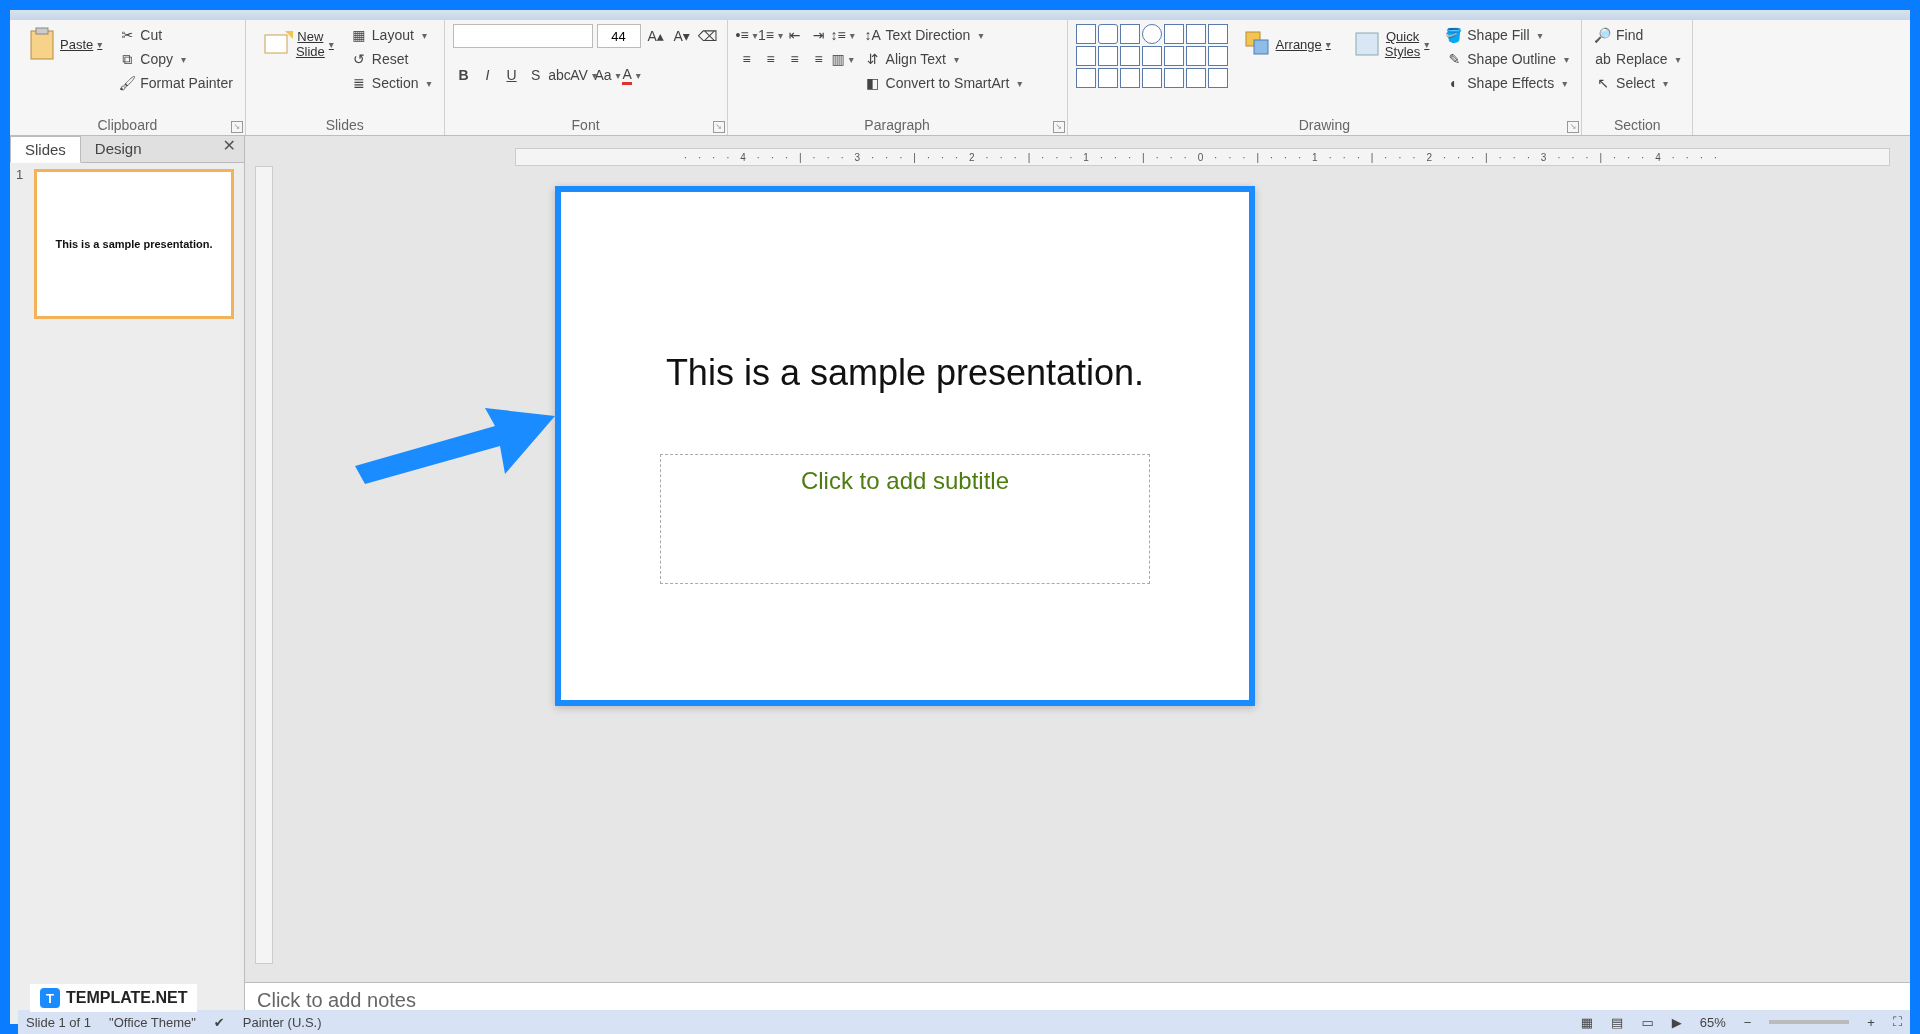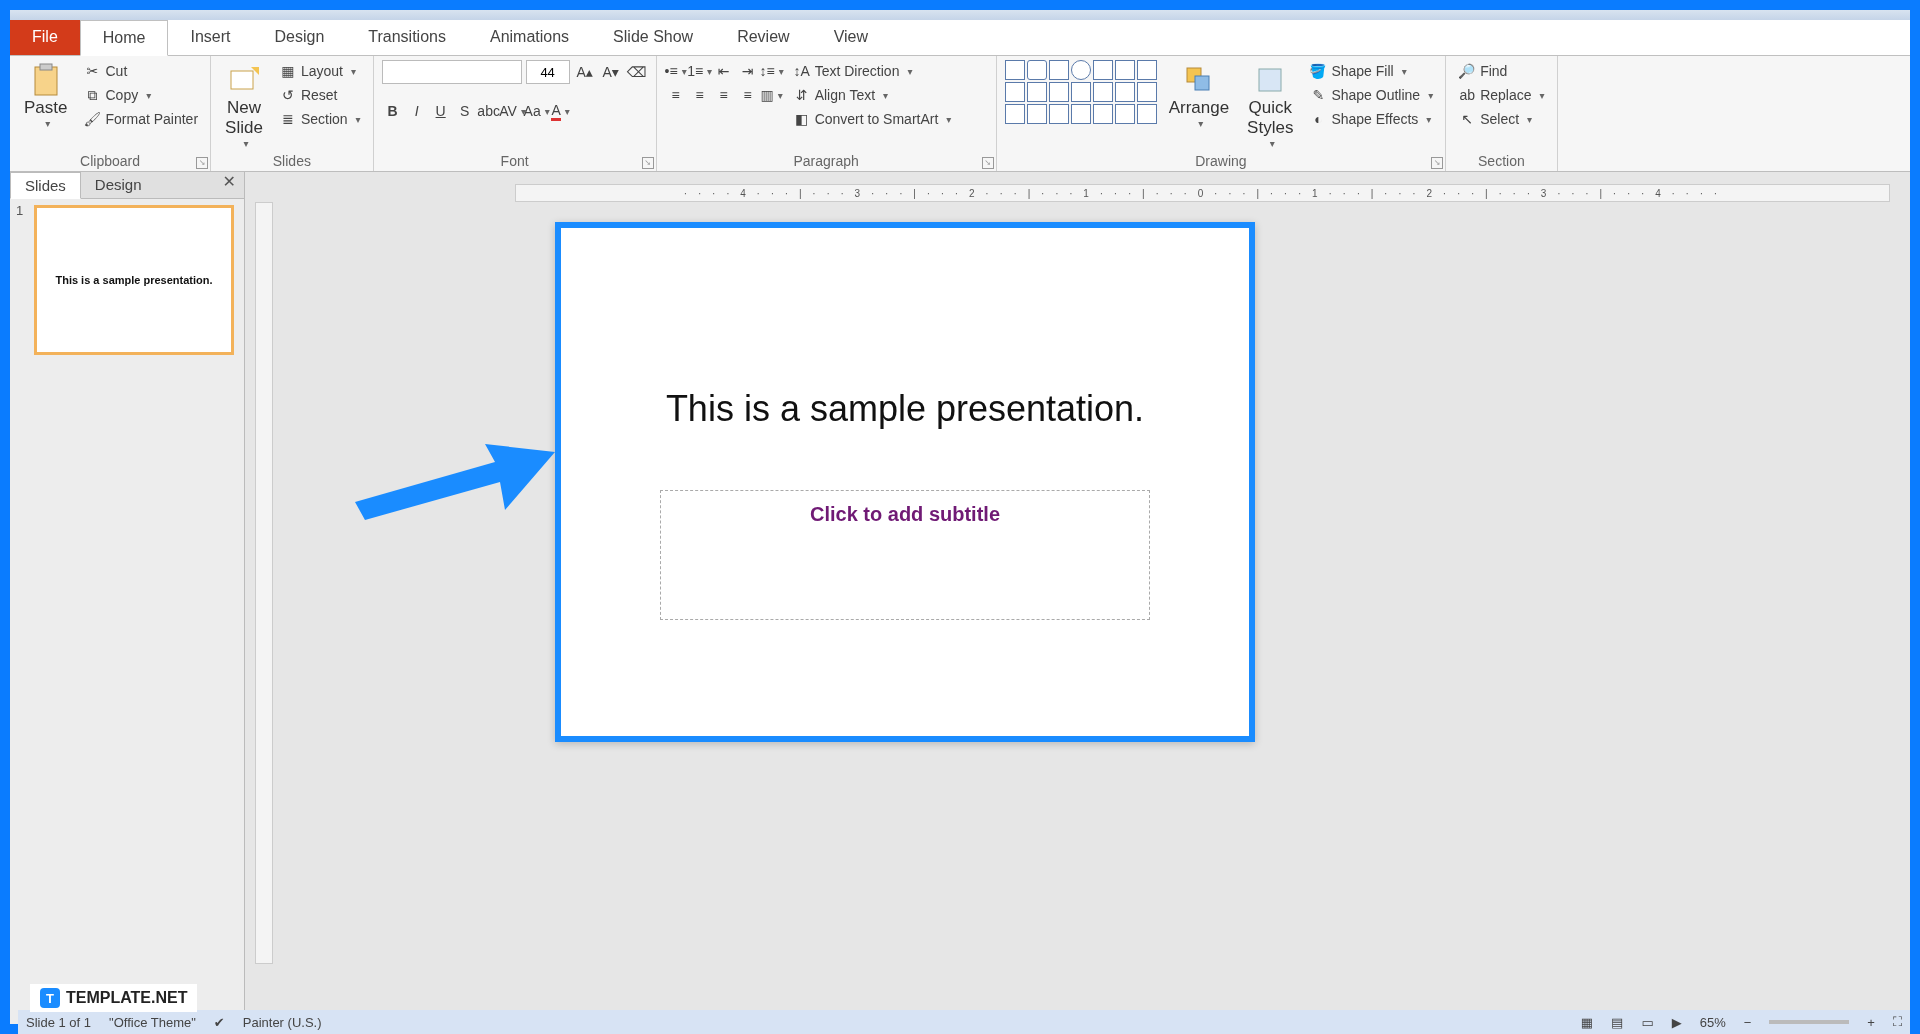--- a/index.html
+++ b/index.html
@@ -7,21 +7,21 @@
 .frame { position:absolute; top:10px; left:10px; right:10px; bottom:10px; background:#e6e6e6; display:flex; flex-direction:column; }
 .titlebar { height:10px; background:linear-gradient(#d8e3f0,#c5d4e8); }
 .tabs { display:flex; background:#fff; border-bottom:1px solid #c0c0c0; }
 .tab { padding:8px 22px; font-size:16px; color:#444; cursor:pointer; }
 .tab.file { background:#d33b1a; color:#fff; }
 .tab.active { background:#fff; border:1px solid #c0c0c0; border-bottom:1px solid #fff; margin-bottom:-1px; }
 .ribbon { background:#f6f6f6; display:flex; border-bottom:1px solid #bdbdbd; height:116px; }
 .group { border-right:1px solid #d0d0d0; padding:4px 8px 2px 8px; display:flex; flex-direction:column; justify-content:space-between; position:relative; }
 .group-label { text-align:center; font-size:14px; color:#666; padding-top:2px; }
 .group-body { display:flex; gap:6px; flex:1; align-items:flex-start; }
-.vbtn { display:flex; flex-direction:column; align-items:center; justify-content:center; padding:2px 6px; cursor:pointer; font-size:17px; color:#333; }
+.vbtn { display:flex; flex-direction:row; align-items:center; justify-content:center; padding:2px 6px; cursor:pointer; font-size:13px; color:#333;text-decoration:underline; }
 .vbtn .ico { width:36px; height:36px; display:flex; align-items:center; justify-content:center; }
 .small-item { display:flex; align-items:center; gap:4px; font-size:14px; color:#444; padding:2px 4px; cursor:pointer; white-space:nowrap; }
 .small-stack { display:flex; flex-direction:column; gap:2px; }
 .icon16 { width:18px; height:18px; display:inline-flex; align-items:center; justify-content:center; }
 .dd::after { content:"▾"; font-size:10px; color:#666; margin-left:4px; }
 .fontbox { display:flex; gap:4px; align-items:center; margin-bottom:4px; }
 .fontname { width:140px; height:24px; border:1px solid #bbb; background:#fff; font-size:13px; padding:0 4px; }
 .fontsize { width:44px; height:24px; border:1px solid #bbb; background:#fff; font-size:13px; text-align:center; }
 .btnrow { display:flex; gap:2px; }
 .sq { width:22px; height:22px; border:0; background:transparent; font-size:14px; color:#444; cursor:pointer; display:flex; align-items:center; justify-content:center; }
@@ -35,44 +35,33 @@
 .pane-tab.active { background:#fff; border:1px solid #bbb; border-bottom:1px solid #fff; margin-bottom:-1px; }
 .pane-close { margin-left:auto; padding:0 8px; cursor:pointer; color:#555; }
 .thumb-wrap { padding:6px; position:relative; }
 .thumb-num { position:absolute; left:6px; top:4px; font-size:13px; color:#555; }
 .thumb { margin-left:18px; width:200px; height:150px; background:#fff; border:3px solid #f3b25a; display:flex; align-items:center; justify-content:center; font-size:11px; color:#111; font-weight:bold; }
 .canvas-area { flex:1; position:relative; background:#e6e6e6; }
 .ruler-h { position:absolute; top:12px; left:270px; right:20px; height:18px; background:#f4f4f4; border:1px solid #ccc; font-size:10px; color:#555; display:flex; align-items:center; justify-content:center; letter-spacing:4px; overflow:hidden; }
 .ruler-v { position:absolute; top:30px; left:10px; width:18px; bottom:60px; background:#f4f4f4; border:1px solid #ccc; }
 .slide { position:absolute; top:50px; left:310px; width:700px; height:520px; background:#fff; border:6px solid #1a8cff; box-shadow:0 2px 8px rgba(0,0,0,.2); padding:40px; }
 .slide-title { font-size:36px; color:#111; text-align:center; margin-top:120px; margin-bottom:60px; }
-.slide-sub { width:490px; height:130px; margin:0 auto; border:1px dashed #aaa; display:flex; align-items:flex-start; justify-content:center; padding-top:12px; font-size:20px; color:#701a75;font-weight:bold; }
+.slide-sub { width:490px; height:130px; margin:0 auto; border:1px dashed #aaa; display:flex; align-items:flex-start; justify-content:center; padding-top:12px; font-size:24px; color:#4d7c0f; }
 .notes { position:absolute; left:0; right:0; bottom:0; height:42px; background:#fff; border-top:1px solid #bbb; padding:6px 12px; font-size:20px; color:#666; }
 .arrow { position:absolute; top:260px; left:110px; }
 .status { position:absolute; left:18px; right:10px; bottom:0; height:24px; background:#d7e3f4; display:flex; align-items:center; font-size:13px; color:#444; padding:0 8px; gap:18px; }
 .tpl-badge { position:absolute; left:30px; bottom:22px; background:#fff; padding:4px 10px; font-size:16px; font-weight:bold; color:#222; display:flex; align-items:center; gap:6px; }
 .tpl-badge .t { width:20px; height:20px; background:#1a8cff; color:#fff; border-radius:4px; display:flex; align-items:center; justify-content:center; font-size:13px; }
 </style>
 </head>
 <body>
 
 <div class="frame">
   <div class="titlebar"></div>
 
-  <div class="tabs">
-    <div class="tab file">File</div>
-    <div class="tab active">Home</div>
-    <div class="tab">Insert</div>
-    <div class="tab">Design</div>
-    <div class="tab">Transitions</div>
-    <div class="tab">Animations</div>
-    <div class="tab">Slide Show</div>
-    <div class="tab">Review</div>
-    <div class="tab">View</div>
-  </div>
 
   <div class="ribbon">
 
     <div class="group">
       <div class="group-body">
         <div class="vbtn dd">
           <span class="ico">
             <svg width="30" height="34">
                 <rect x="4" y="4" width="22" height="28" fill="#f7d38a" stroke="#b58a3a"></rect>
                 <rect x="9" y="1" width="12" height="6" fill="#ccc" stroke="#888"></rect>
@@ -294,20 +283,21 @@
 
       <div class="slide">
         <div class="slide-title">This is a sample presentation.</div>
         <div class="slide-sub">Click to add subtitle</div>
       </div>
 
       <svg class="arrow" width="200" height="90">
         <polygon points="0,70 140,30 130,12 200,20 150,78 145,50 10,88" fill="#1a8cff"></polygon>
       </svg>
 
+      <div class="notes">Click to add notes</div>
     </div>
   </div>
 </div>
 
 <div class="status">
   <span>Slide 1 of 1</span>
   <span>"Office Theme"</span>
   <span>✔</span>
   <span>Painter (U.S.)</span>
   <span style="margin-left:auto">▦</span>

